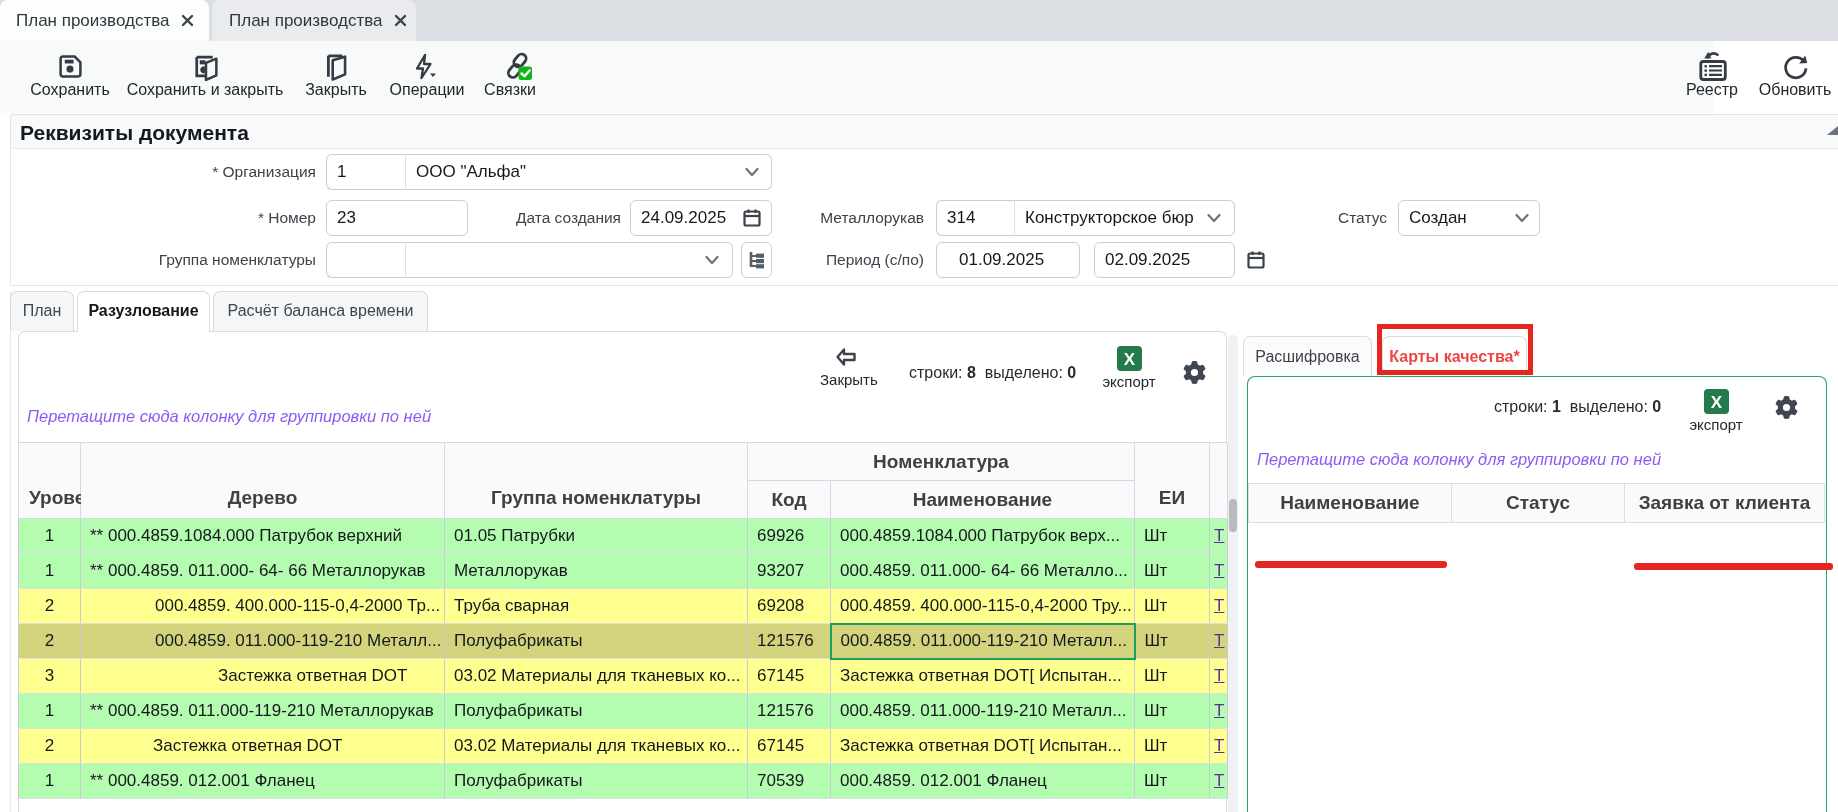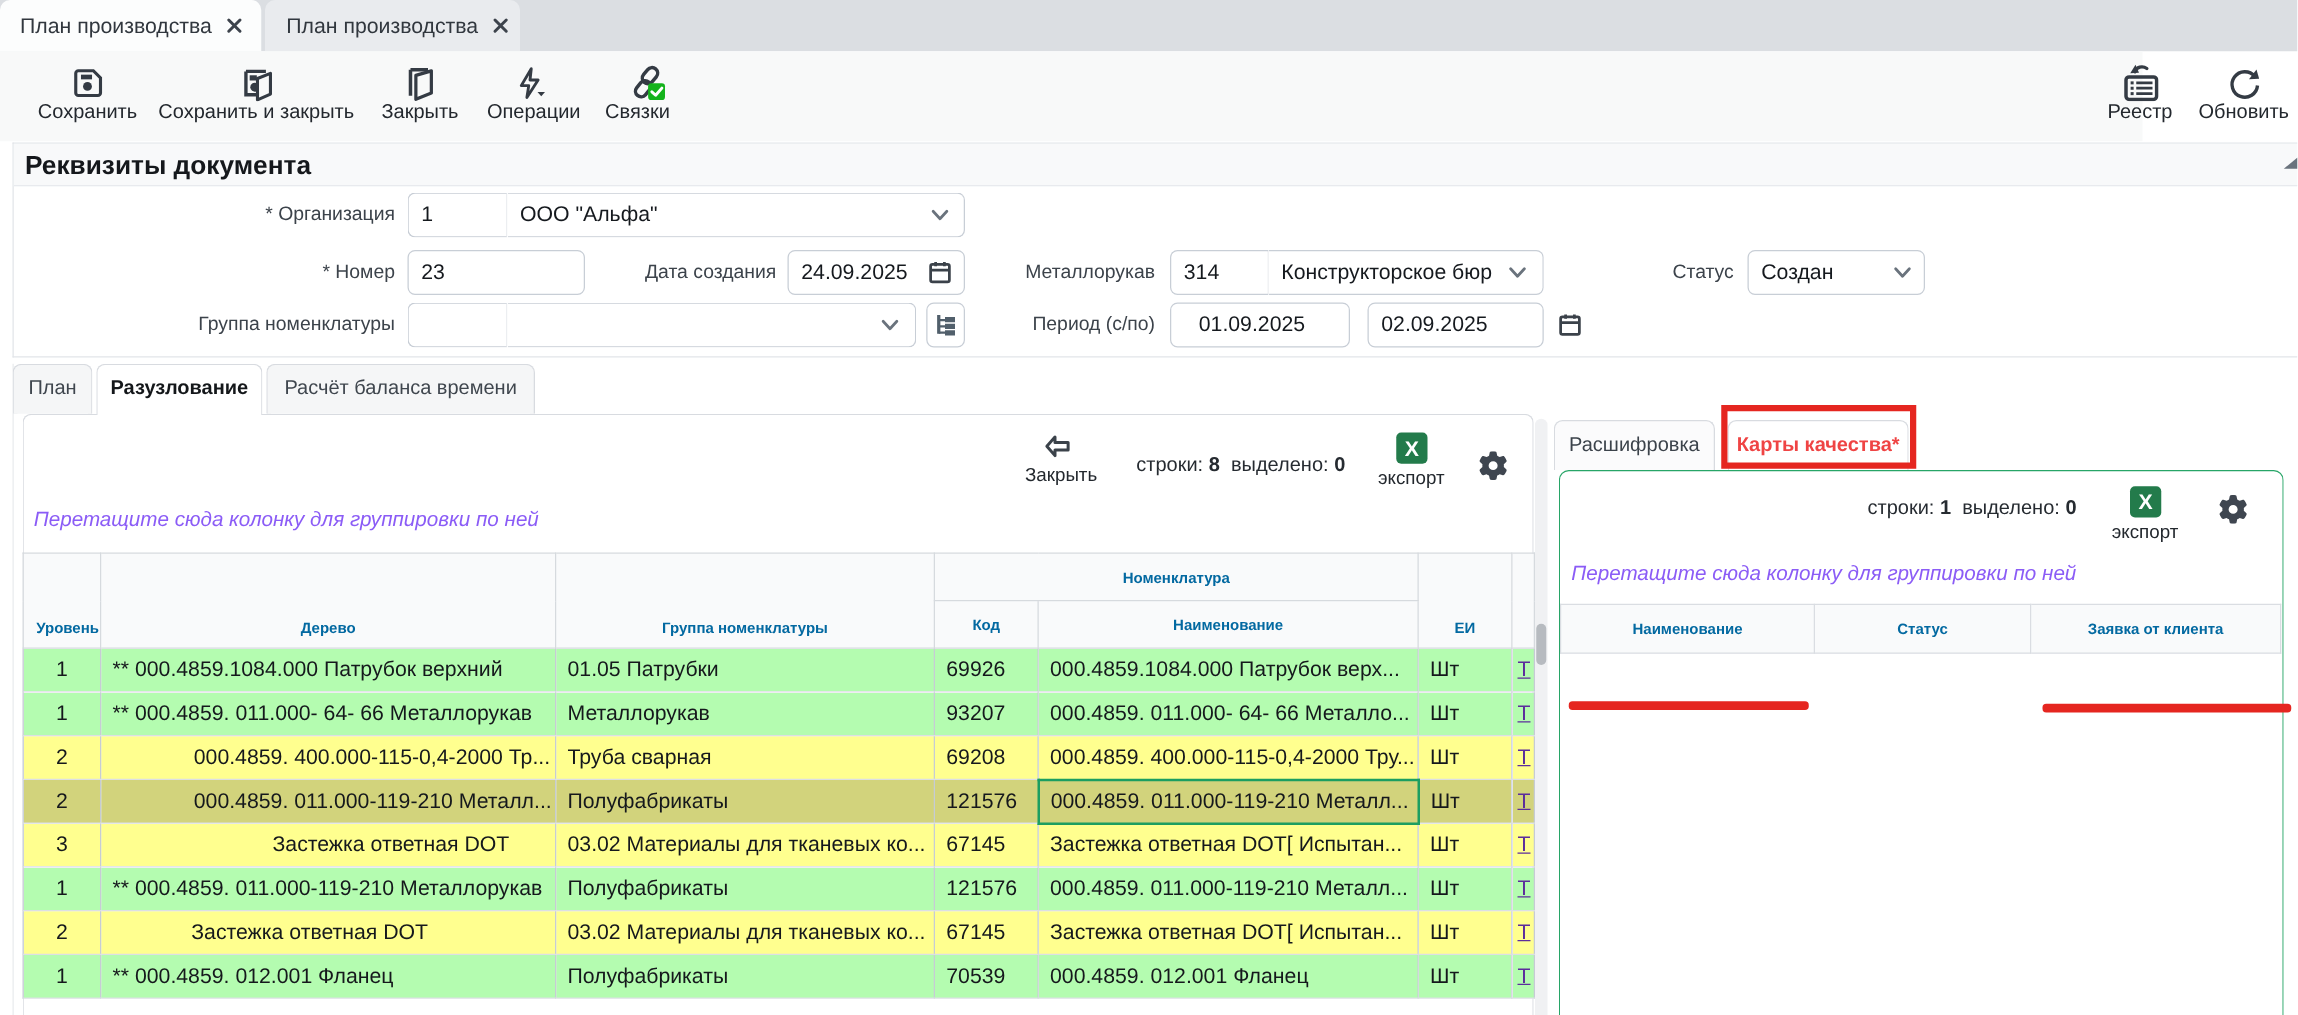--- a/index.html
+++ b/index.html
@@ -28,21 +28,21 @@
 
 .tab2 { position:absolute; top:291px; height:40px; background:#f5f6f7; border:1px solid #d8dbe0; border-bottom:none; border-radius:7px 7px 0 0; font-size:16px; color:#3f464e; text-align:center; }
 .tab2.act { background:#fff; font-weight:bold; color:#14171a; height:41px; z-index:3; }
 .tab2 .lbl { position:absolute; top:10px; left:0; width:100%; }
 
 .leftpanel { position:absolute; left:18px; top:331px; width:1209px; height:481px; border:1px solid #d8dbe0; border-bottom:none; border-radius:7px 7px 0 0; background:#fff; }
 .hint { position:absolute; font-style:italic; font-size:16.5px; color:#8b5cf6; white-space:nowrap; }
 .smalltxt { position:absolute; font-size:16px; color:#262b31; white-space:nowrap; }
 
 .grid { position:absolute; border-collapse:collapse; table-layout:fixed; font-size:17px; color:#15181c; }
-.grid th { font-size:12px; font-weight:bold; color:#0369a1; background:#f9fafb; border:1px solid #d6dade; padding:0; }
+.grid th { font-size:19px; font-weight:bold; color:#404040; background:#f9fafb; border:1px solid #d6dade; padding:0; }
 .grid td { border:1px solid #c6ccd4; border-top:1px solid #dcdfe4; border-bottom:1px solid #dcdfe4; padding:0 9px; white-space:nowrap; overflow:hidden; }
 .rg td { background:#b4fcb0; }
 .ry td { background:#ffff8f; }
 .ro td { background:#d2d37c; }
 .tcenter { text-align:center; }
 .lnk { color:#5c2d9c; text-decoration:underline; }
 
 .rtab { position:absolute; top:336px; height:40px; background:#fbfbfc; border:1px solid #d8dbe0; border-bottom:none; border-radius:7px 7px 0 0; font-size:16px; color:#3c434b; text-align:center; }
 .rtab.act { background:#fff; font-weight:bold; color:#ef4444; z-index:4; border-bottom:none; }
 .rightpanel { position:absolute; left:1247px; top:376px; width:580px; height:436px; border:1.8px solid #27a567; border-bottom:none; border-radius:8px 8px 0 0; background:#fff; }

